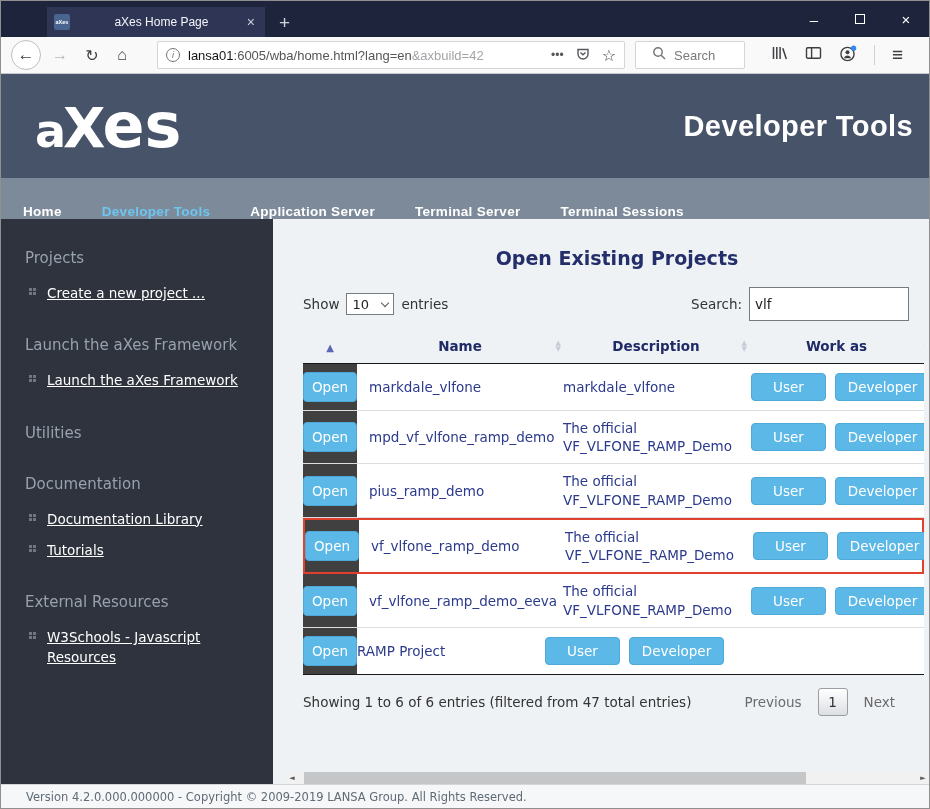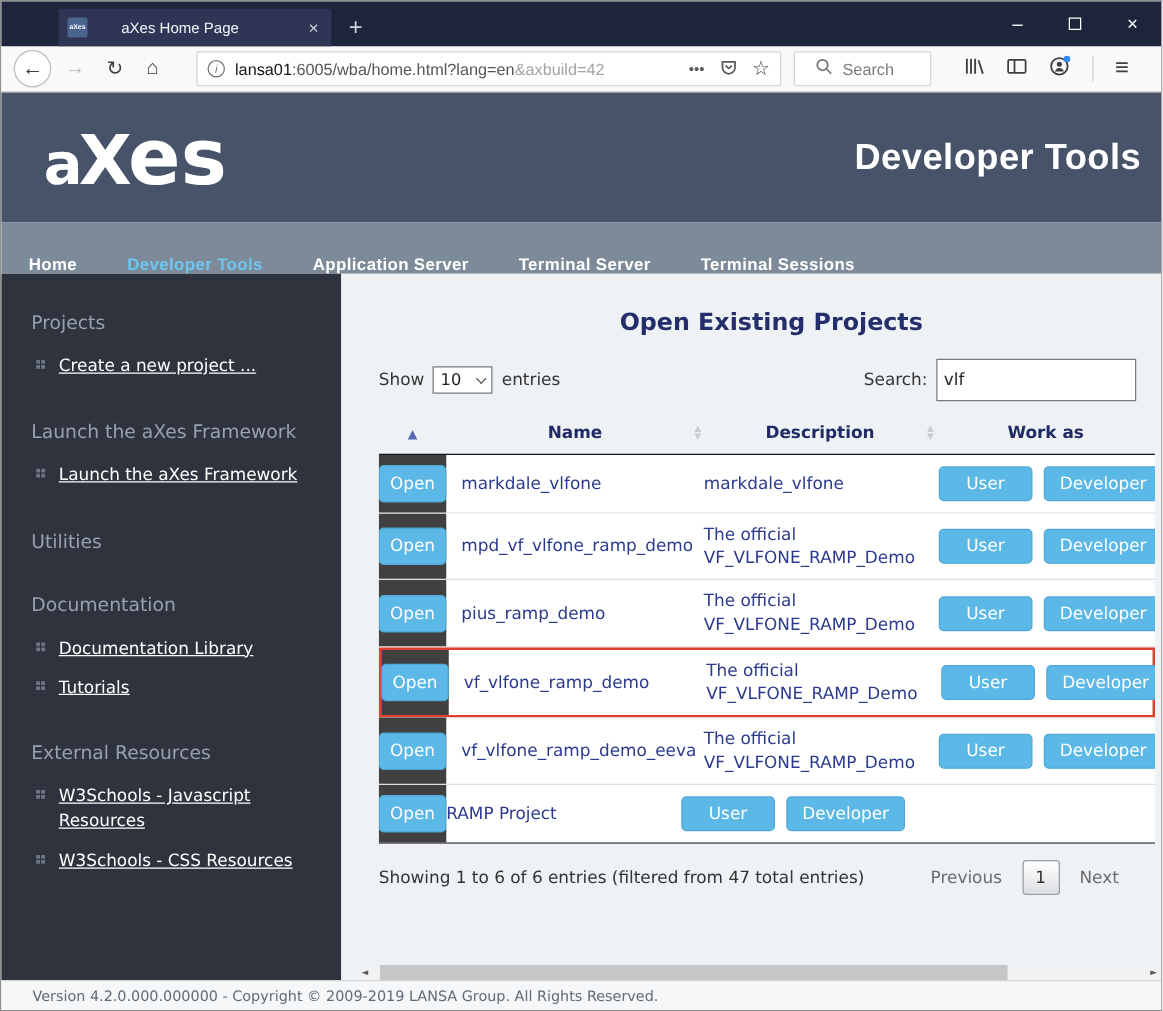--- a/index.html
+++ b/index.html
@@ -3,21 +3,21 @@
 <meta charset="utf-8">
 <style>
   html,body{margin:0;padding:0;background:#fff;}
   *{box-sizing:border-box;}
   .window{width:930px;height:809px;border:1px solid #8f8f8f;display:flex;flex-direction:column;overflow:hidden;font-family:"Liberation Sans",sans-serif;}
 
   
   .titlebar{height:36px;background:#1f243d;position:relative;flex:none;}
   .tab{position:absolute;left:46px;bottom:0;width:218px;height:30px;background:#2f3554;display:flex;align-items:center;padding:0 7px;color:#f4f6fa;}
   .favicon{width:16px;height:16px;background:#49648f;border-radius:2px;color:#fff;font-size:5.5px;font-weight:bold;display:flex;align-items:center;justify-content:center;flex:none;}
-  .tab-title{font-size:12px;flex:1;margin-left:27px;white-space:nowrap;overflow:hidden;}
+  .tab-title{font-size:12px;flex:1;margin-left:9px;white-space:nowrap;overflow:hidden;text-align:center;}
   .tab-close{color:#cdd1dd;font-size:14px;padding:0 3px;line-height:1;}
   .newtab{position:absolute;left:278px;bottom:5px;color:#cdd1dd;font-size:19px;line-height:1;}
   .winctrl{position:absolute;right:0;top:0;height:36px;display:flex;}
   .winbtn{width:46px;height:36px;display:flex;align-items:center;justify-content:center;color:#fff;font-size:15px;}
   .maxbox{width:10px;height:10px;border:1px solid #fff;}
 
   
   .toolbar{height:37px;background:#f9f9fa;border-bottom:1px solid #c8c8cc;display:flex;align-items:center;padding:0 10px;flex:none;}
   .tbtn{width:30px;height:28px;display:flex;align-items:center;justify-content:center;color:#3f3f43;font-size:16px;flex:none;}
   .back{width:30px;height:30px;border:1px solid #bfbfc3;border-radius:50%;background:#fff;font-size:17px;margin-right:4px;}
@@ -221,24 +221,20 @@
             <span class="dots-icon"></span>
             <a>Tutorials</a>
           </div>
       </div>
       <div class="side-sec">
         <div class="side-head">External Resources</div>
         <div class="side-link">
             <span class="dots-icon"></span>
             <a>W3Schools - Javascript Resources</a>
           </div>
-        <div class="side-link">
-            <span class="dots-icon"></span>
-            <a>W3Schools - CSS Resources</a>
-          </div>
       </div>
     </div>
 
     <div class="main">
       <div class="main-title">Open Existing Projects</div>
 
       <div class="controls">
         <span>Show</span>
         <span class="select-box">
             <span>10</span>

